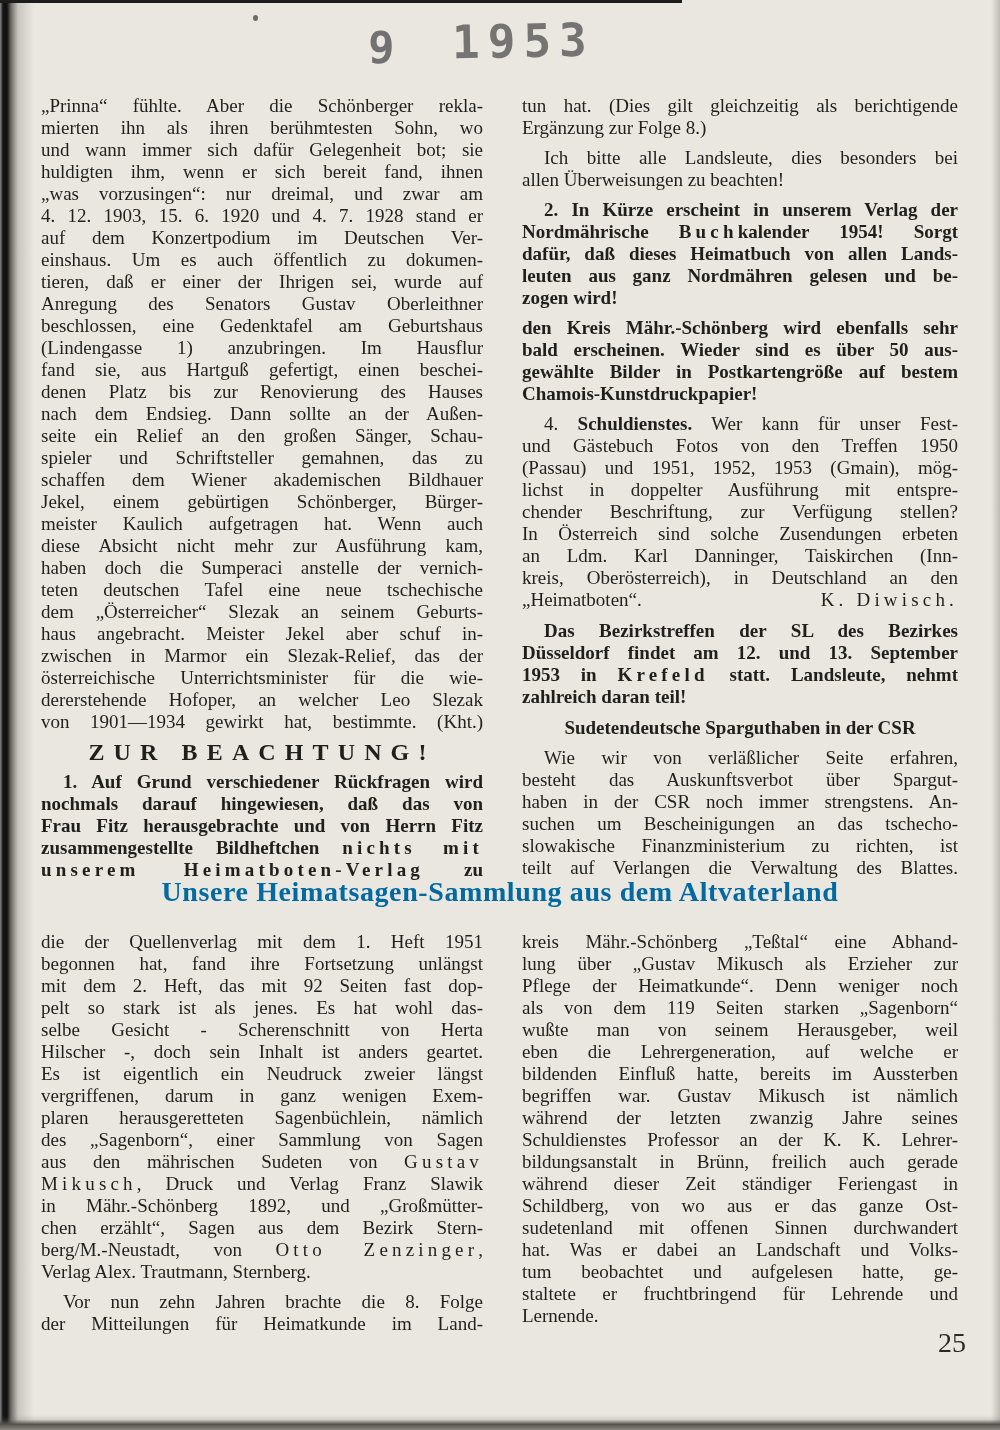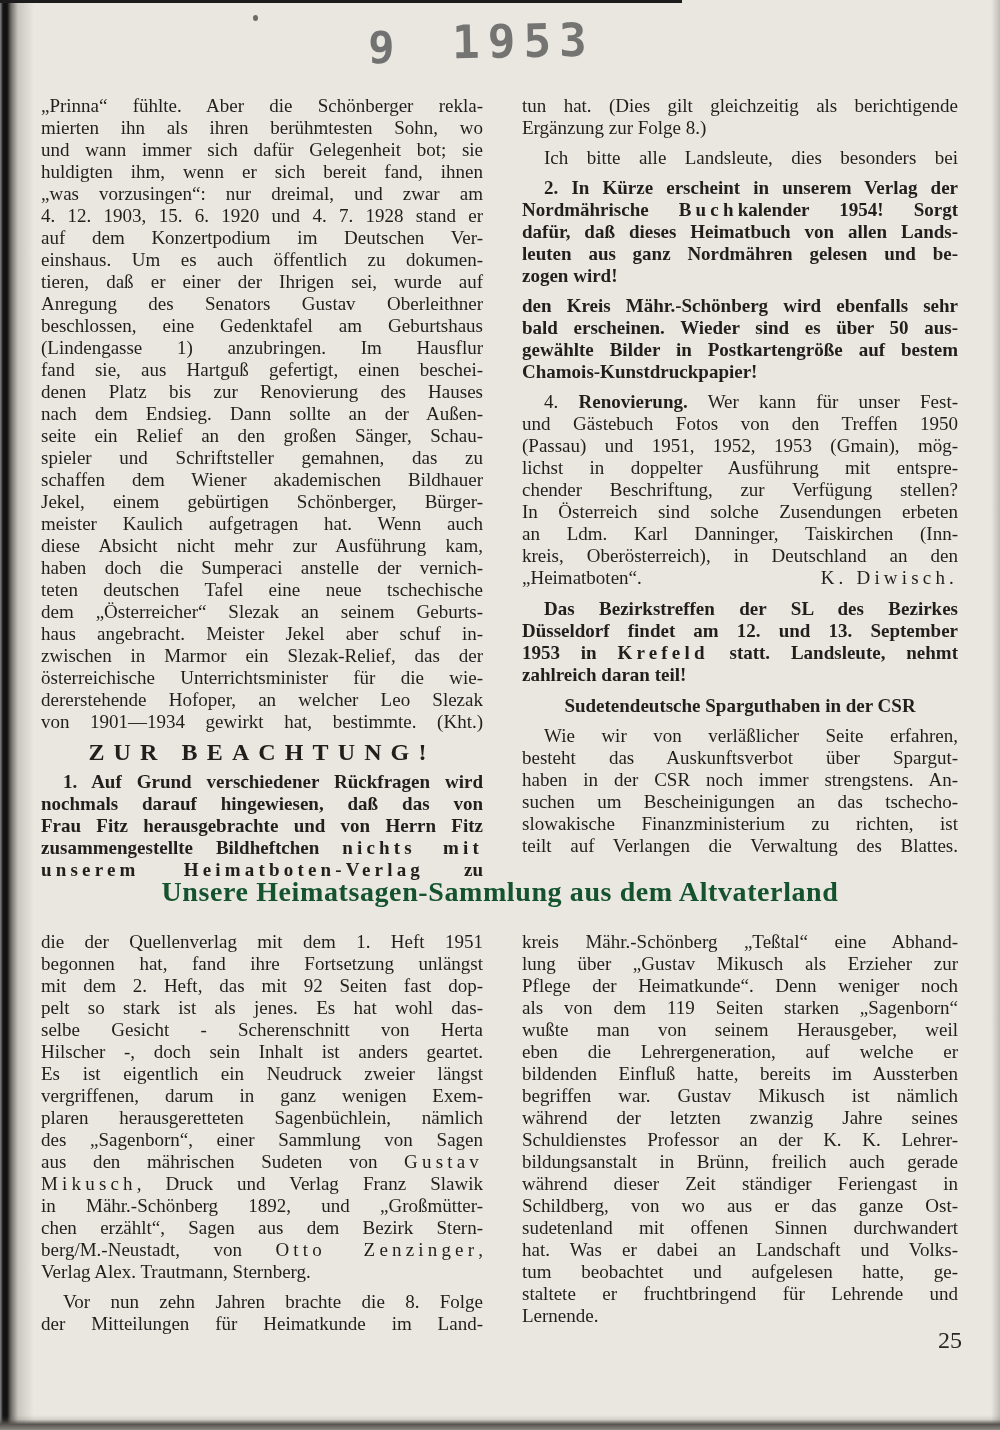--- a/index.html
+++ b/index.html
@@ -36,22 +36,22 @@
   .bhead{text-align:center;font-weight:bold;margin:6px 0 2px;}
   .bhead.wide{letter-spacing:0.38em;font-size:24px;}
   .line{text-align:justify;text-align-last:justify;}
   .line.nj{text-align-last:left;}
   .line.ind{text-indent:22px;}
   .line.split{display:flex;justify-content:space-between;text-align-last:auto;}
   .sp{letter-spacing:0.22em;}
   .b{font-weight:bold;}
   
   .main-heading{position:absolute;left:0;right:0;top:876px;margin:0;text-align:center;
-    font-size:28px;font-weight:bold;letter-spacing:0.6px;color:#14532d;}
-  .page-number{position:absolute;left:938px;top:1327px;font-size:24px;color:#2a2926;}
+    font-size:28px;font-weight:bold;letter-spacing:0.6px;color:#0369a1;}
+  .page-number{position:absolute;left:938px;top:1327px;font-size:28px;color:#2a2926;}
 </style>
 </head>
 <body>
 
 <div class="page">
   <div class="edge-left"></div>
   <div class="edge-top"></div>
   <div class="edge-right"></div>
   <div class="edge-bottom"></div>
   <div class="speck"></div>
@@ -102,36 +102,37 @@
         <div class="line"><span class="sp">unserem Heimatboten-Verlag</span> zu</div>
       </div>
     </div>
   <div id="col-tr" class="col">
       <div class="block">
         <div class="line">tun hat. (Dies gilt gleichzeitig als berichtigende</div>
         <div class="line nj">Ergänzung zur Folge 8.)</div>
       </div>
       <div class="block">
         <div class="line ind">Ich bitte alle Landsleute, dies besonders bei</div>
+        <div class="line nj">allen Überweisungen zu beachten!</div>
       </div>
       <div class="block bold">
         <div class="line ind">2. In Kürze erscheint in unserem Verlag der</div>
         <div class="line">Nordmährische  <span class="sp">Buch</span>kalender  1954!  Sorgt</div>
         <div class="line">dafür, daß dieses Heimatbuch von allen Lands-</div>
         <div class="line">leuten aus ganz Nordmähren gelesen und be-</div>
         <div class="line nj">zogen wird!</div>
       </div>
       <div class="block bold">
         <div class="line">den Kreis Mähr.-Schönberg wird ebenfalls sehr</div>
         <div class="line">bald erscheinen.  Wieder sind es über 50 aus-</div>
         <div class="line">gewählte Bilder in Postkartengröße auf bestem</div>
         <div class="line nj">Chamois-Kunstdruckpapier!</div>
       </div>
       <div class="block">
-        <div class="line ind">4. <span class="b">Renovierung.</span>  Wer kann für unser Fest-</div>
+        <div class="line ind">4. <span class="b">Schuldienstes.</span>  Wer kann für unser Fest-</div>
         <div class="line">und Gästebuch Fotos von den Treffen 1950</div>
         <div class="line">(Passau) und 1951, 1952, 1953 (Gmain), mög-</div>
         <div class="line">lichst in doppelter Ausführung mit entspre-</div>
         <div class="line">chender Beschriftung, zur Verfügung stellen?</div>
         <div class="line">In Österreich sind solche Zusendungen erbeten</div>
         <div class="line">an Ldm. Karl Danninger, Taiskirchen (Inn-</div>
         <div class="line">kreis, Oberösterreich), in Deutschland an den</div>
         <div class="line split">
           <span>„Heimatboten“.</span>
           <span class="sp">K. Diwisch.</span>

